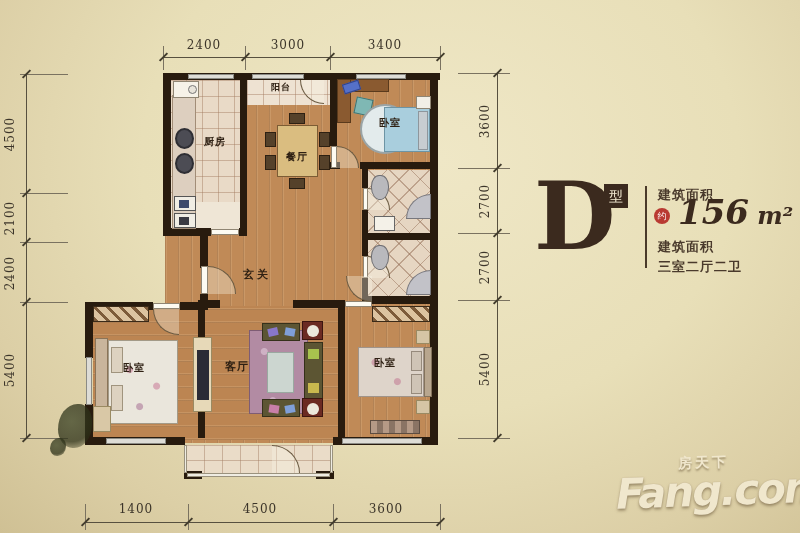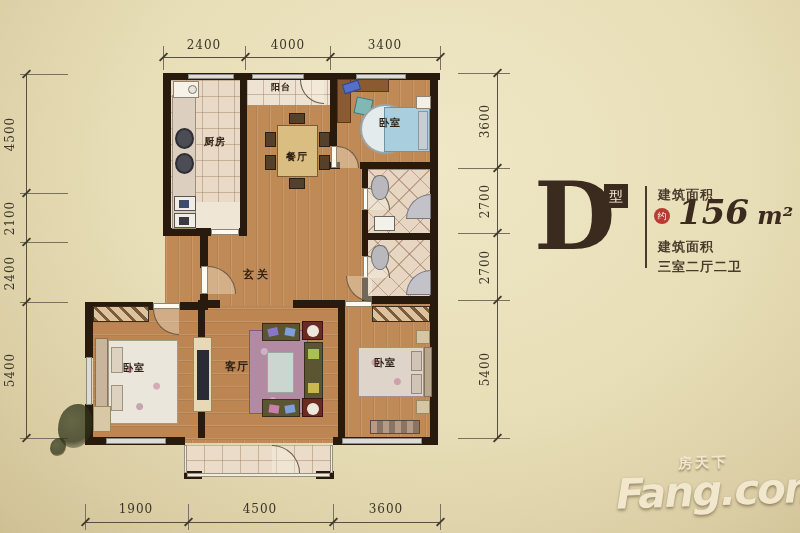--- a/index.html
+++ b/index.html
@@ -68,21 +68,21 @@
   <div class="dimline" style="left:163px;top:57px;width:277px;height:1px;"></div>
   <div class="ext" style="left:163px;top:46px;width:1px;height:24px;"></div>
   <div class="ext" style="left:245px;top:46px;width:1px;height:24px;"></div>
   <div class="ext" style="left:330px;top:46px;width:1px;height:24px;"></div>
   <div class="ext" style="left:440px;top:46px;width:1px;height:24px;"></div>
   <div class="tick" style="left:158px;top:56px;"></div>
   <div class="tick" style="left:240px;top:56px;"></div>
   <div class="tick" style="left:325px;top:56px;"></div>
   <div class="tick" style="left:435px;top:56px;"></div>
   <div class="dim" style="left:182px;top:38px;width:44px;">2400</div>
-  <div class="dim" style="left:266px;top:38px;width:44px;">4000</div>
+  <div class="dim" style="left:266px;top:38px;width:44px;">3000</div>
   <div class="dim" style="left:363px;top:38px;width:44px;">3400</div>
 
   <div class="dimline" style="left:26px;top:74px;width:1px;height:364px;"></div>
   <div class="ext" style="left:20px;top:74px;width:48px;height:1px;"></div>
   <div class="ext" style="left:20px;top:193px;width:48px;height:1px;"></div>
   <div class="ext" style="left:20px;top:242px;width:48px;height:1px;"></div>
   <div class="ext" style="left:20px;top:302px;width:48px;height:1px;"></div>
   <div class="ext" style="left:20px;top:438px;width:48px;height:1px;"></div>
   <div class="tick" style="left:21px;top:73px;"></div>
   <div class="tick" style="left:21px;top:192px;"></div>
@@ -112,21 +112,21 @@
 
   <div class="dimline" style="left:85px;top:522px;width:355px;height:1px;"></div>
   <div class="ext" style="left:85px;top:504px;width:1px;height:26px;"></div>
   <div class="ext" style="left:188px;top:504px;width:1px;height:26px;"></div>
   <div class="ext" style="left:333px;top:504px;width:1px;height:26px;"></div>
   <div class="ext" style="left:440px;top:504px;width:1px;height:26px;"></div>
   <div class="tick" style="left:80px;top:521px;"></div>
   <div class="tick" style="left:183px;top:521px;"></div>
   <div class="tick" style="left:328px;top:521px;"></div>
   <div class="tick" style="left:435px;top:521px;"></div>
-  <div class="dim" style="left:114px;top:502px;width:44px;">1900</div>
+  <div class="dim" style="left:114px;top:502px;width:44px;">1400</div>
   <div class="dim" style="left:238px;top:502px;width:44px;">4500</div>
   <div class="dim" style="left:364px;top:502px;width:44px;">3600</div>
 
   <div class="abs wood-v" style="left:165px;top:75px;width:272px;height:368px;"></div>
   <div class="abs wood-h" style="left:93px;top:308px;width:110px;height:132px;"></div>
   <div class="abs wood-h" style="left:203px;top:306px;width:137px;height:134px;"></div>
   <div class="abs tile" style="left:170px;top:80px;width:70px;height:122px;"></div>
   <div class="abs" style="left:170px;top:202px;width:70px;height:28px;background:#efe6d6;"></div>
   <div class="abs tile" style="left:247px;top:78px;width:83px;height:27px;background-color:#eee2d2;"></div>
   <div class="abs tile-diag" style="left:368px;top:170px;width:62px;height:64px;"></div>

